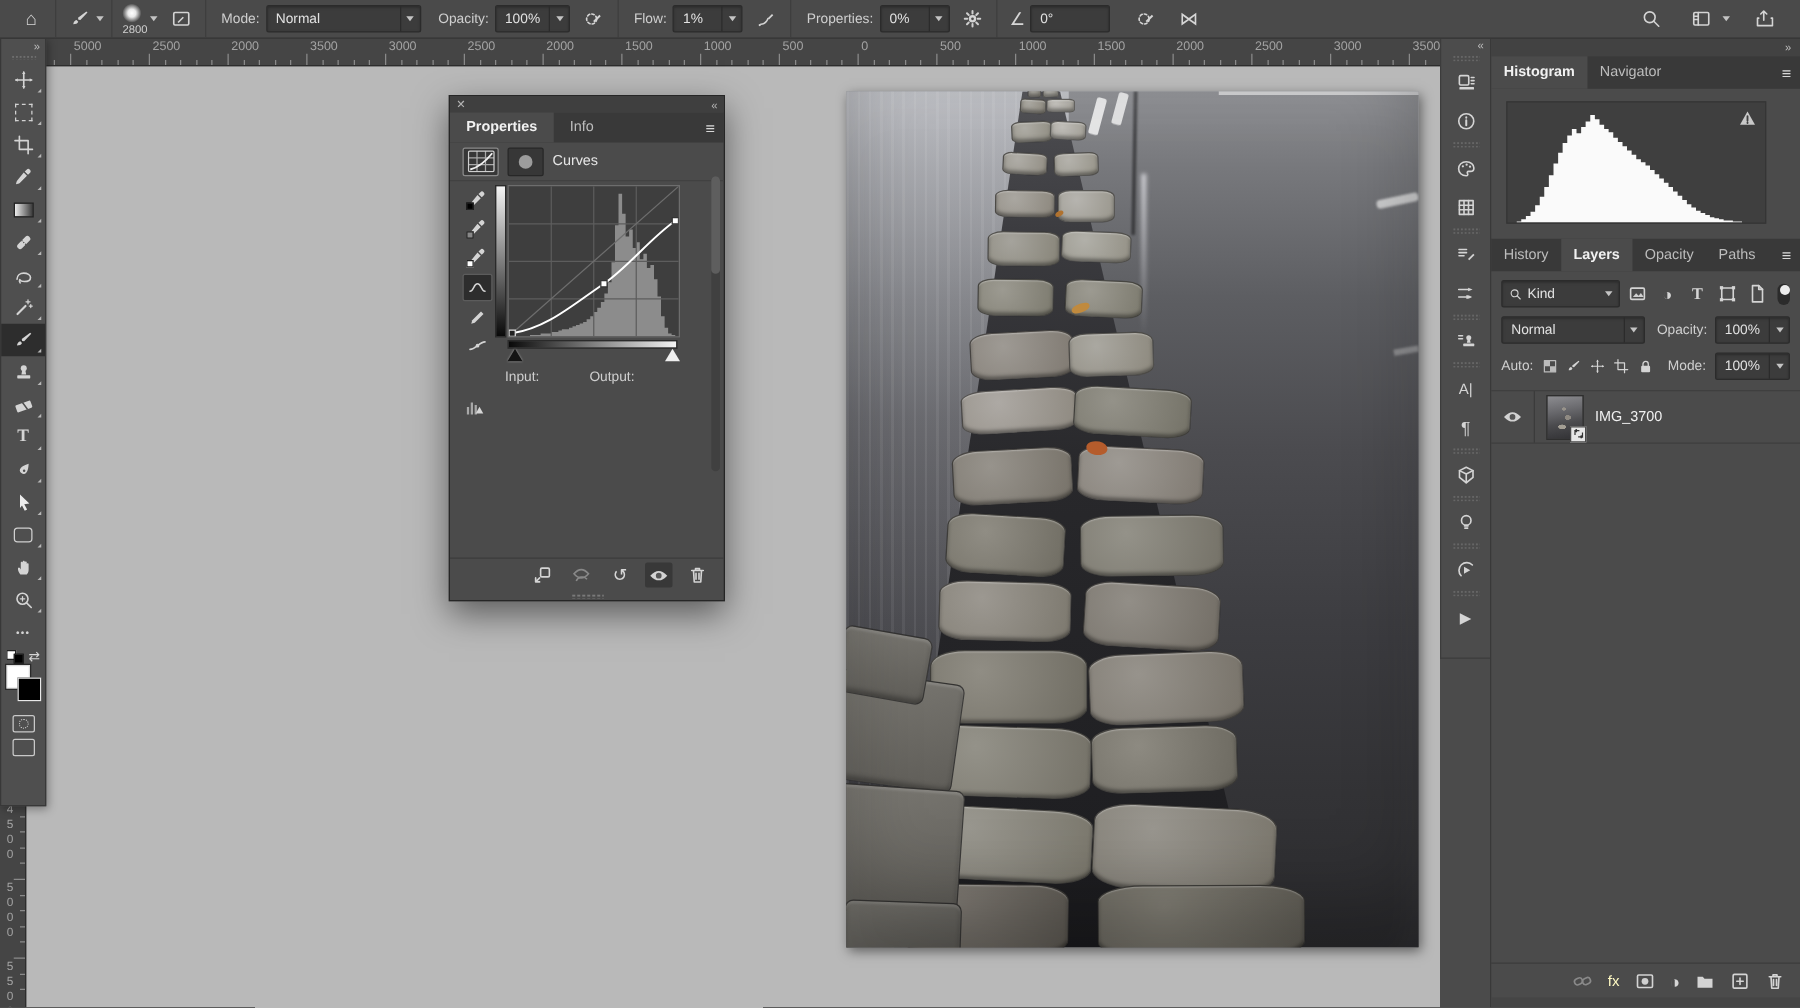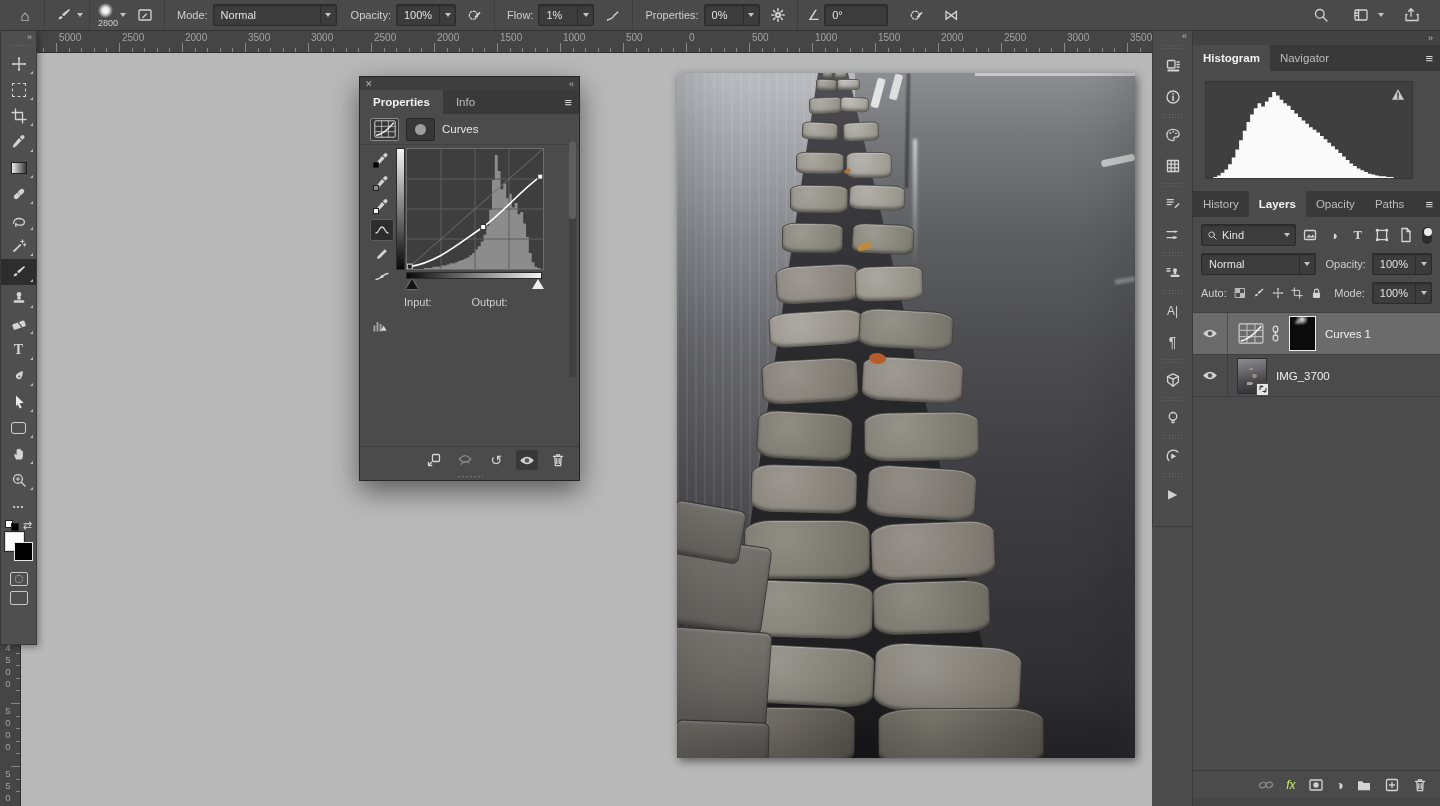--- a/index.html
+++ b/index.html
@@ -130,21 +130,21 @@
       background:linear-gradient(170deg,#8d8d91 0%,#6c6c70 32%,#4b4b4e 62%,#303033 100%);
       background-image:radial-gradient(ellipse 5px 3px at 42% 72%,#a39e94 60%,transparent 65%),
                        radial-gradient(ellipse 4px 3px at 58% 50%,#8f8a82 60%,transparent 65%),
                        radial-gradient(ellipse 3px 2px at 47% 30%,#97928a 60%,transparent 65%),
                        linear-gradient(170deg,#8d8d91 0%,#6c6c70 32%,#4b4b4e 62%,#303033 100%);}
   .soBadge{position:absolute;right:-3px;bottom:-3px;width:11px;height:11px;background:#e6e6e6;border:1px solid #4a4a4a;
            display:flex;align-items:center;justify-content:center;}
   .lfoot{position:absolute;left:0;right:0;bottom:8px;height:27px;border-top:1px solid #3c3c3c;
          display:flex;align-items:center;justify-content:flex-end;gap:12px;padding:0 12px;}
   .rc-edge{position:absolute;left:0;right:0;bottom:0;height:8px;background:#454545;}
-  .it{font-style:italic;font-size:12px;color:#bef264;}
+  .it{font-size:12px;color:#fef9c3;}
 </style>
 </head>
 <body>
 
 <div id="app">
 
   <div id="optbar">
     <div class="icbtn" style="margin-left:12px">
         <span class="glyph" style="font-size:15px">⌂</span>
       </div>
@@ -997,46 +997,20 @@
         </span>
       <span style="margin-left:auto;color:#cfcfcf">Mode:</span>
       <div class="fld">
         <span class="val">100%</span>
           <span class="cbtn">
             <span class="chev"></span>
           </span>
       </div>
     </div>
 
-    <div class="lrow sel">
-      <div class="eyecell">
-          <span class="eyeSlot">
-            <svg width="16" height="11" viewBox="0 0 16 11">
-              <path d="M1.2 5.5Q8-2 14.8 5.5Q8 13 1.2 5.5Z" fill="#d2d2d2"></path>
-              <circle cx="8" cy="5.5" r="2.3" fill="#555"></circle>
-            </svg>
-          </span>
-        </div>
-      <span style="margin-left:10px" id="ic-curvesThumbLg">
-          <svg width="26" height="21" viewBox="0 0 22 18" fill="none" stroke="#cfcfcf" stroke-width="1">
-            <rect x=".8" y=".8" width="20.4" height="16.4" rx="1"></rect>
-            <path d="M.8 6.3h20.4M.8 11.7h20.4M7.6.8v16.4M14.4.8v16.4" stroke-opacity=".75"></path>
-            <path d="M2.2 15.6Q11 13.4 19.8 2.6" stroke="#efefef" stroke-width="1.5"></path>
-          </svg>
-        </span>
-      <span style="margin-left:6px" id="ic-chain">
-          <svg width="11" height="17" viewBox="0 0 11 17" fill="none" stroke="#d4d4d4" stroke-width="1.3">
-            <rect x="3.2" y="1.2" width="4.6" height="6" rx="2.3"></rect>
-            <rect x="3.2" y="9.8" width="4.6" height="6" rx="2.3"></rect>
-            <path d="M5.5 5.8v5.4"></path>
-          </svg>
-        </span>
-      <div class="maskthumb"></div>
-      <span class="lname">Curves 1</span>
-    </div>
     <div class="lrow">
       <div class="eyecell">
           <span class="eyeSlot">
             <svg width="16" height="11" viewBox="0 0 16 11">
               <path d="M1.2 5.5Q8-2 14.8 5.5Q8 13 1.2 5.5Z" fill="#d2d2d2"></path>
               <circle cx="8" cy="5.5" r="2.3" fill="#555"></circle>
             </svg>
           </span>
         </div>
       <div class="photothumb">

